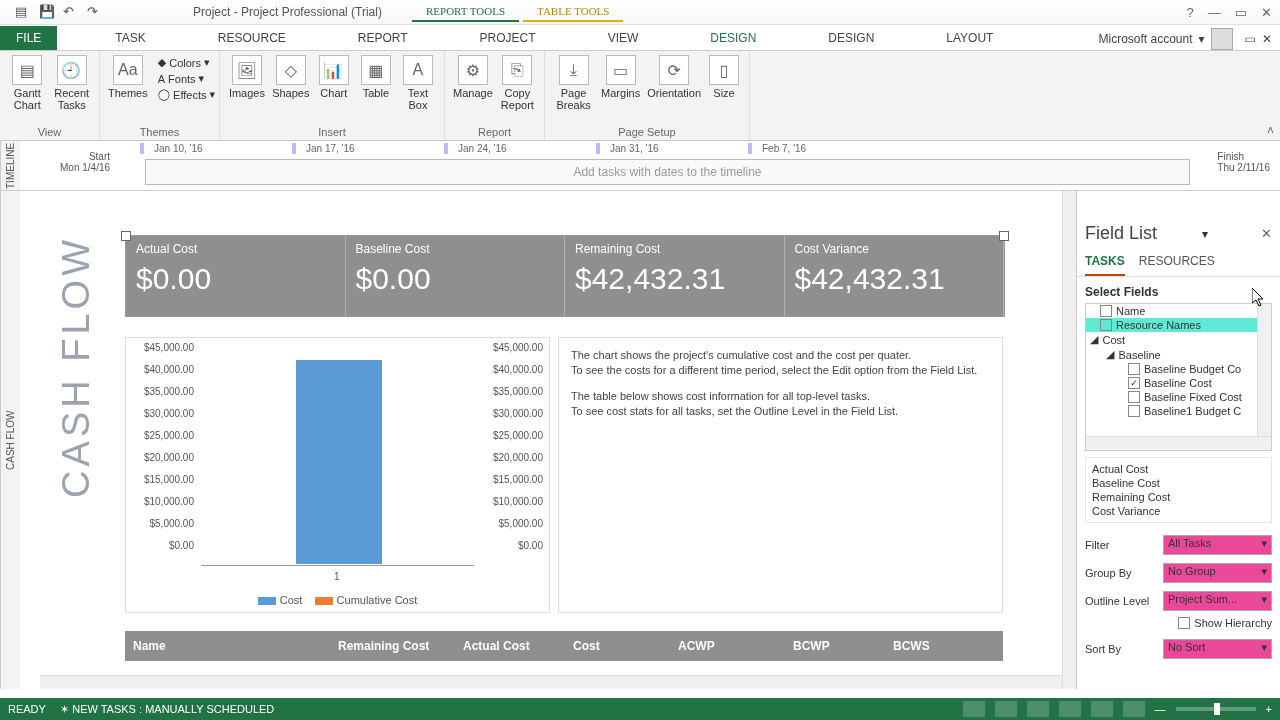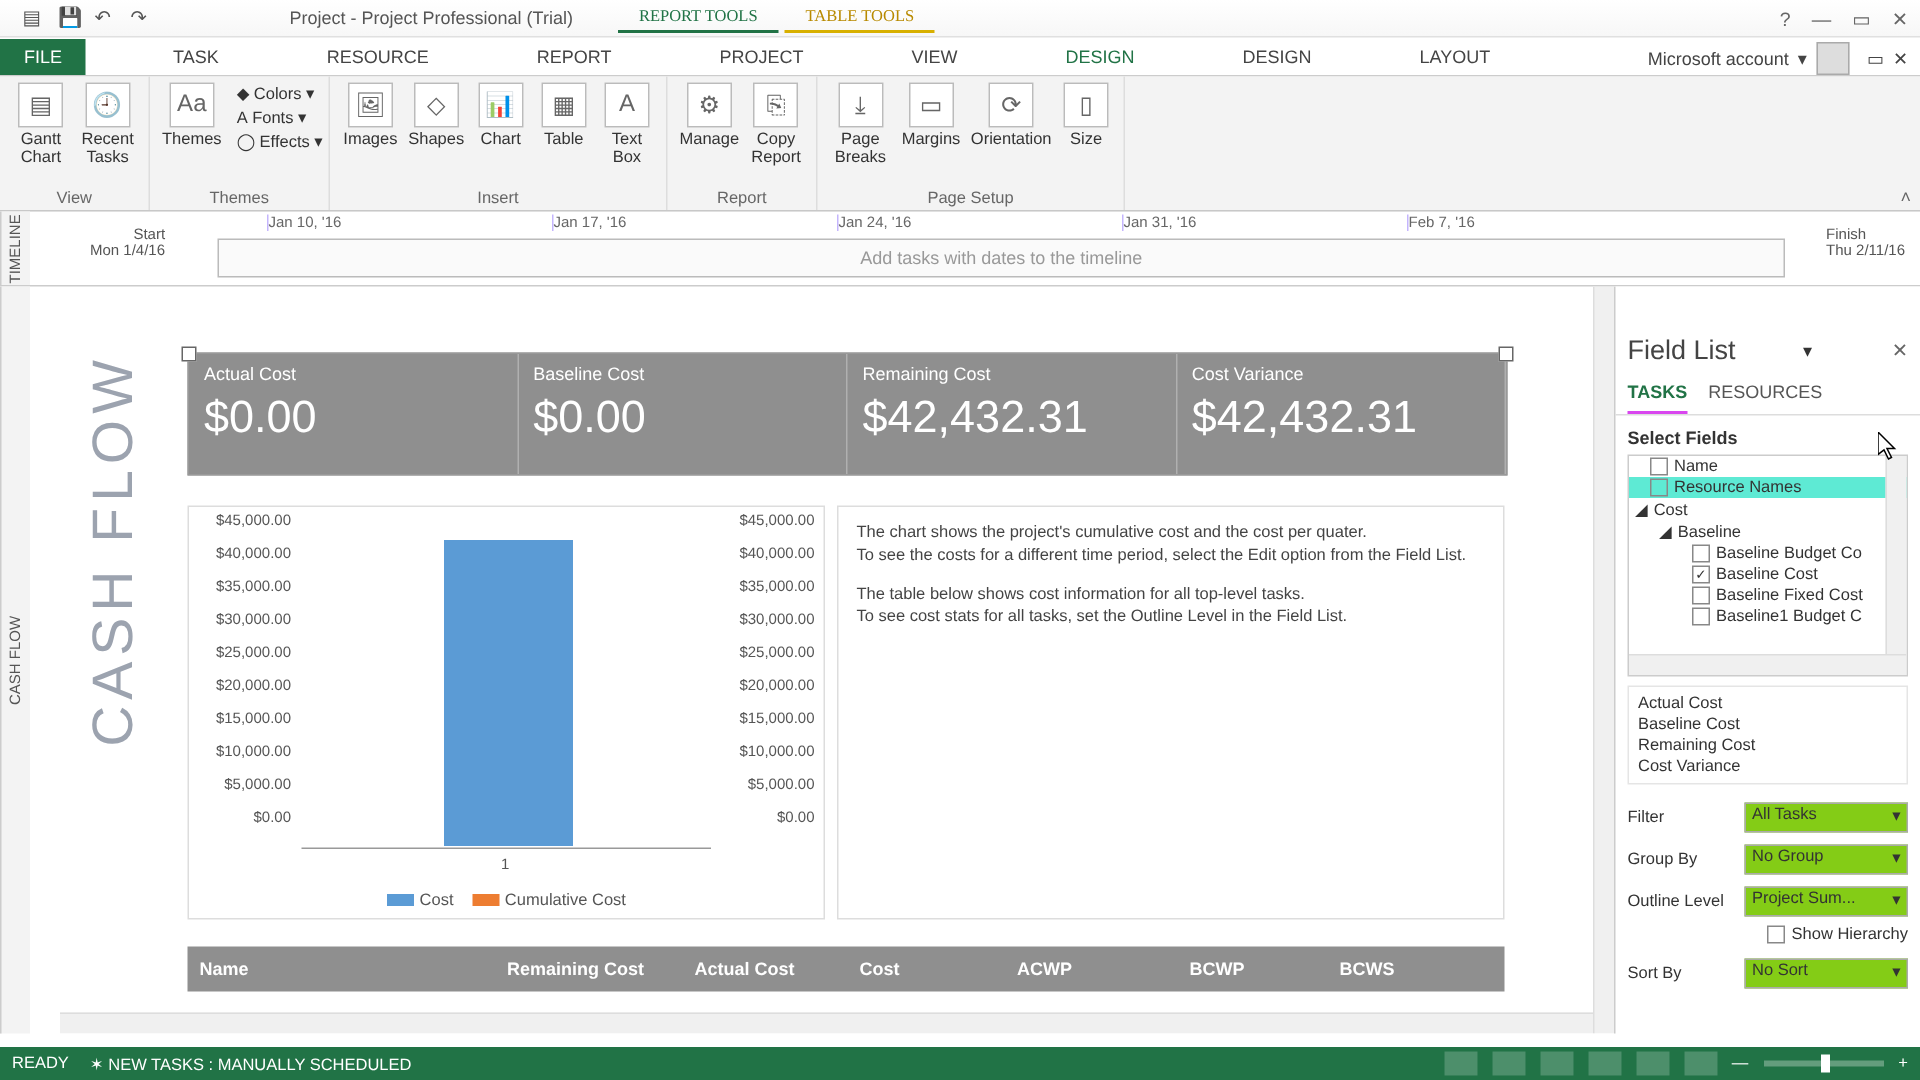--- a/index.html
+++ b/index.html
@@ -33,21 +33,21 @@
 .small-btn-stack { display: flex; flex-direction: column; gap: 1px; }
 .small-btn { font-size: 11px; padding: 1px 4px; cursor: pointer; display: flex; align-items: center; gap: 3px; }
 .rgroup-label { text-align: center; font-size: 11px; color: #666; }
 .collapse-ribbon { position: absolute; right: 6px; bottom: 2px; font-size: 12px; color: #666; cursor: pointer; }
 
 
 .timeline-container { height: 50px; display: flex; border-bottom: 1px solid #ccc; }
 .tl-side { width: 20px; background: #f3f3f3; display: flex; align-items: center; justify-content: center; writing-mode: vertical-rl; transform: rotate(180deg); font-size: 10px; color: #555; border-right: 1px solid #ccc; }
 .tl-body { flex: 1; position: relative; }
 .tl-dates { display: flex; font-size: 10px; color: #666; padding-left: 120px; padding-top: 2px; }
-.tl-dates span { display: inline-block; width: 152px; border-left: 1px solid #c4b5fd; padding-left: 0; margin-left: 38px; }
+.tl-dates span { display: inline-block; width: 152px; border-left: 4px solid #c4b5fd; padding-left: 10px; }
 .tl-start { position: absolute; left: 40px; top: 10px; text-align: right; font-size: 10px; color: #555; }
 .tl-finish { position: absolute; right: 10px; top: 10px; font-size: 10px; color: #555; }
 .tl-bar { position: absolute; left: 125px; right: 90px; top: 18px; height: 26px; border: 1px solid #bbb; background: #fafafa; display: flex; align-items: center; justify-content: center; font-size: 12px; color: #999; }
 
 
 .main { display: flex; height: 498px; }
 .report-side { width: 20px; background: #f3f3f3; display: flex; align-items: center; justify-content: center; writing-mode: vertical-rl; transform: rotate(180deg); font-size: 10px; color: #555; border-right: 1px solid #ccc; }
 .report-canvas { flex: 1; position: relative; overflow: hidden; }
 .cash-flow-title { position: absolute; left: 35px; top: 45px; writing-mode: vertical-rl; transform: rotate(180deg); font-size: 38px; font-weight: 300; color: #9ca3af; letter-spacing: 4px; }
 
@@ -83,34 +83,34 @@
 .vscroll { position: absolute; right: 0; top: 0; bottom: 0; width: 14px; background: #f0f0f0; border-left: 1px solid #ddd; }
 .hscroll { position: absolute; left: 20px; right: 14px; bottom: 0; height: 14px; background: #f0f0f0; border-top: 1px solid #ddd; }
 
 
 .fieldlist { width: 204px; border-left: 1px solid #ccc; background: #fff; display: flex; flex-direction: column; font-size: 12px; justify-content: center; }
 .fl-header { padding: 6px 8px 4px; display: flex; align-items: center; }
 .fl-title { font-size: 18px; font-weight: 300; color: #444; }
 .fl-close { margin-left: auto; font-size: 13px; color: #666; cursor: pointer; }
 .fl-tabs { display: flex; border-bottom: 1px solid #ddd; padding: 0 8px; gap: 14px; font-size: 12px; }
 .fl-tab { padding: 6px 0; cursor: pointer; color: #555; }
-.fl-tab.active { color: #217346; border-bottom: 2px solid #d946ef; font-weight: 600; }
+.fl-tab.active { color: #217346; border-bottom: 2px solid #c2410c; font-weight: 600; }
 .fl-section { padding: 8px; }
 .fl-sec-title { font-weight: 600; font-size: 12px; margin-bottom: 4px; }
 .fl-tree { border: 1px solid #ccc; height: 148px; overflow: hidden; position: relative; font-size: 11px; }
 .fl-tree-item { display: flex; align-items: center; gap: 4px; padding: 1px 4px; }
 .fl-tree-item.hl { background: #5eead4; }
 .fl-tree-item .cb { width: 12px; height: 12px; border: 1px solid #888; display: inline-flex; align-items: center; justify-content: center; font-size: 9px; }
 .fl-tree-scroll { position: absolute; right: 0; top: 0; bottom: 14px; width: 14px; background: #f0f0f0; border-left: 1px solid #ddd; }
 .fl-tree-hscroll { position: absolute; left:0; right:0; bottom:0; height:14px; background:#f0f0f0; border-top:1px solid #ddd;}
 .fl-list { border: 1px solid #e5e5e5; padding: 4px 6px; margin-top: 6px; font-size: 11px; }
 .fl-list div { padding: 1px 0; }
 .fl-row { display: flex; align-items: center; gap: 6px; font-size: 11px; padding: 4px 8px; }
 .fl-row label { width: 72px; }
-.fl-row select, .fl-combo { flex: 1; border: 1px solid #aaa; font-size: 11px; padding: 1px 4px; height: 20px; background:#84cc16; }
+.fl-row select, .fl-combo { flex: 1; border: 1px solid #aaa; font-size: 11px; padding: 1px 4px; height: 20px; background:#ec4899; }
 .fl-check-row { padding: 2px 8px 6px; font-size: 11px; display:flex; justify-content:flex-end; align-items:center; gap:4px;}
 
 
 .statusbar { position: absolute; left: 0; right: 0; bottom: 0; height: 22px; background: #217346; color: #fff; display: flex; align-items: center; font-size: 11px; padding: 0 8px; }
 .status-left { display: flex; gap: 14px; align-items: center; }
 .status-right { margin-left: auto; display: flex; align-items: center; gap: 10px; }
 .view-btn { width: 22px; height: 16px; background: rgba(255,255,255,0.2); }
 .zoom-slider { width: 80px; height: 4px; background: rgba(255,255,255,0.3); position: relative; }
 .zoom-thumb { position: absolute; left: 38px; top: -4px; width: 6px; height: 12px; background: #fff; }
 

